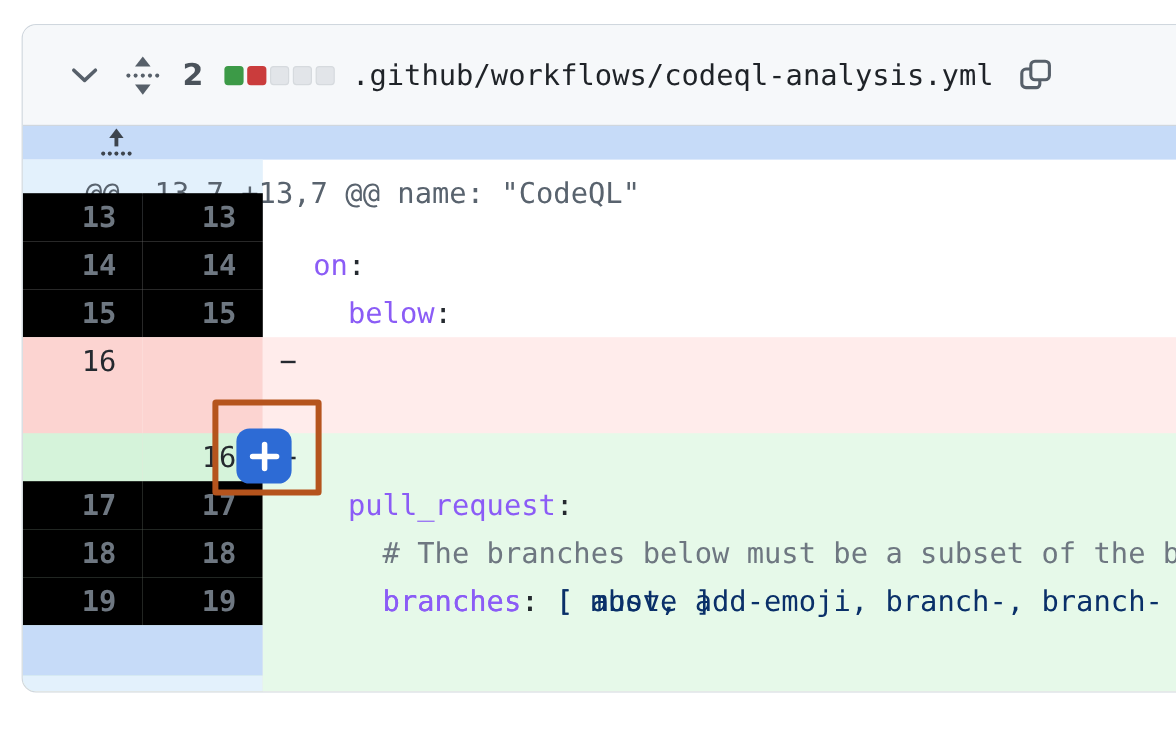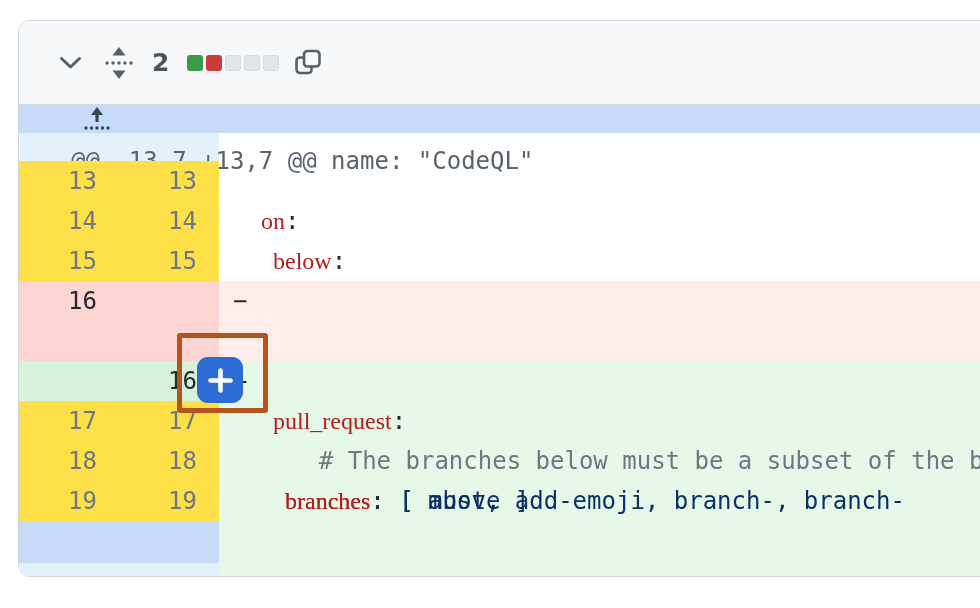--- a/index.html
+++ b/index.html
@@ -32,28 +32,28 @@
 
   .num { font-family: "DejaVu Sans Mono", monospace; font-size: 24px; line-height: 40px;
          color: #6e7781; text-align: right; padding-right: 22px; cursor: pointer; }
   .code { font-family: "DejaVu Sans Mono", monospace; font-size: 24px; line-height: 40px;
           white-space: pre; position: relative; }
   .codeline { padding-left: 42px; }
   .marker { position: absolute; left: 14px; top: 0; color: #24292f; }
   .wrapline { padding-left: 50px; }
 
   
-  .k  { color: #b91c1c; font-family: Liberation Serif, serif; }   
+  .k  { color: #8b5cf6; }   
   .p  { color: #24292f; }   
   .v  { color: #0a3069; }   
   .cm { color: #6e7781; }   
   .hl { background: #ffbfba; border-radius: 4px; }
 
   
-  .ctx .num { background: #fde047; }
+  .ctx .num { background: #000000; font-weight: bold; }
   .del .num { background: #fcd4d1; color: #24292f; }
   .del .code { background: #ffeceb; }
   .add .num { background: #d5f3da; color: #24292f; }
   .add .code { background: #e6f9e9; }
 
   .gutter-blue { background: #c6dbf8; grid-column: 1 / 3; display: flex; align-items: center; cursor: pointer; border: none; }
   .hunk .content { background: #e3f1fc; color: #59636e; font-family: "DejaVu Sans Mono", monospace;
                    font-size: 24px; line-height: 56px; padding-left: 52px; white-space: pre; }
   .expander .content { background: #e3f1fc; }
   .expand-up-pos { margin-left: 62px; }
@@ -97,20 +97,21 @@
       </span>
     </button>
     <span class="count">2</span>
     <span class="diffstat">
       <span class="sq add"></span>
       <span class="sq del"></span>
       <span class="sq neutral"></span>
       <span class="sq neutral"></span>
       <span class="sq neutral"></span>
     </span>
+    <span class="fname">.github/workflows/codeql-analysis.yml</span>
     <button class="hdr-btn">
       <span>
         <svg width="30" height="30" viewBox="0 0 30 30" fill="none" stroke="#57606a" stroke-width="2.6" stroke-linecap="round" stroke-linejoin="round">
           <rect x="11" y="3" width="15.5" height="15.5" rx="3.5"></rect>
           <path d="M10.5 9.5 H7 a3.5 3.5 0 0 0 -3.5 3.5 v8.5 a3.5 3.5 0 0 0 3.5 3.5 h8.5 a3 3 0 0 0 3 -3 v-2.5"></path>
         </svg>
       </span>
     </button>
   </div>
 

